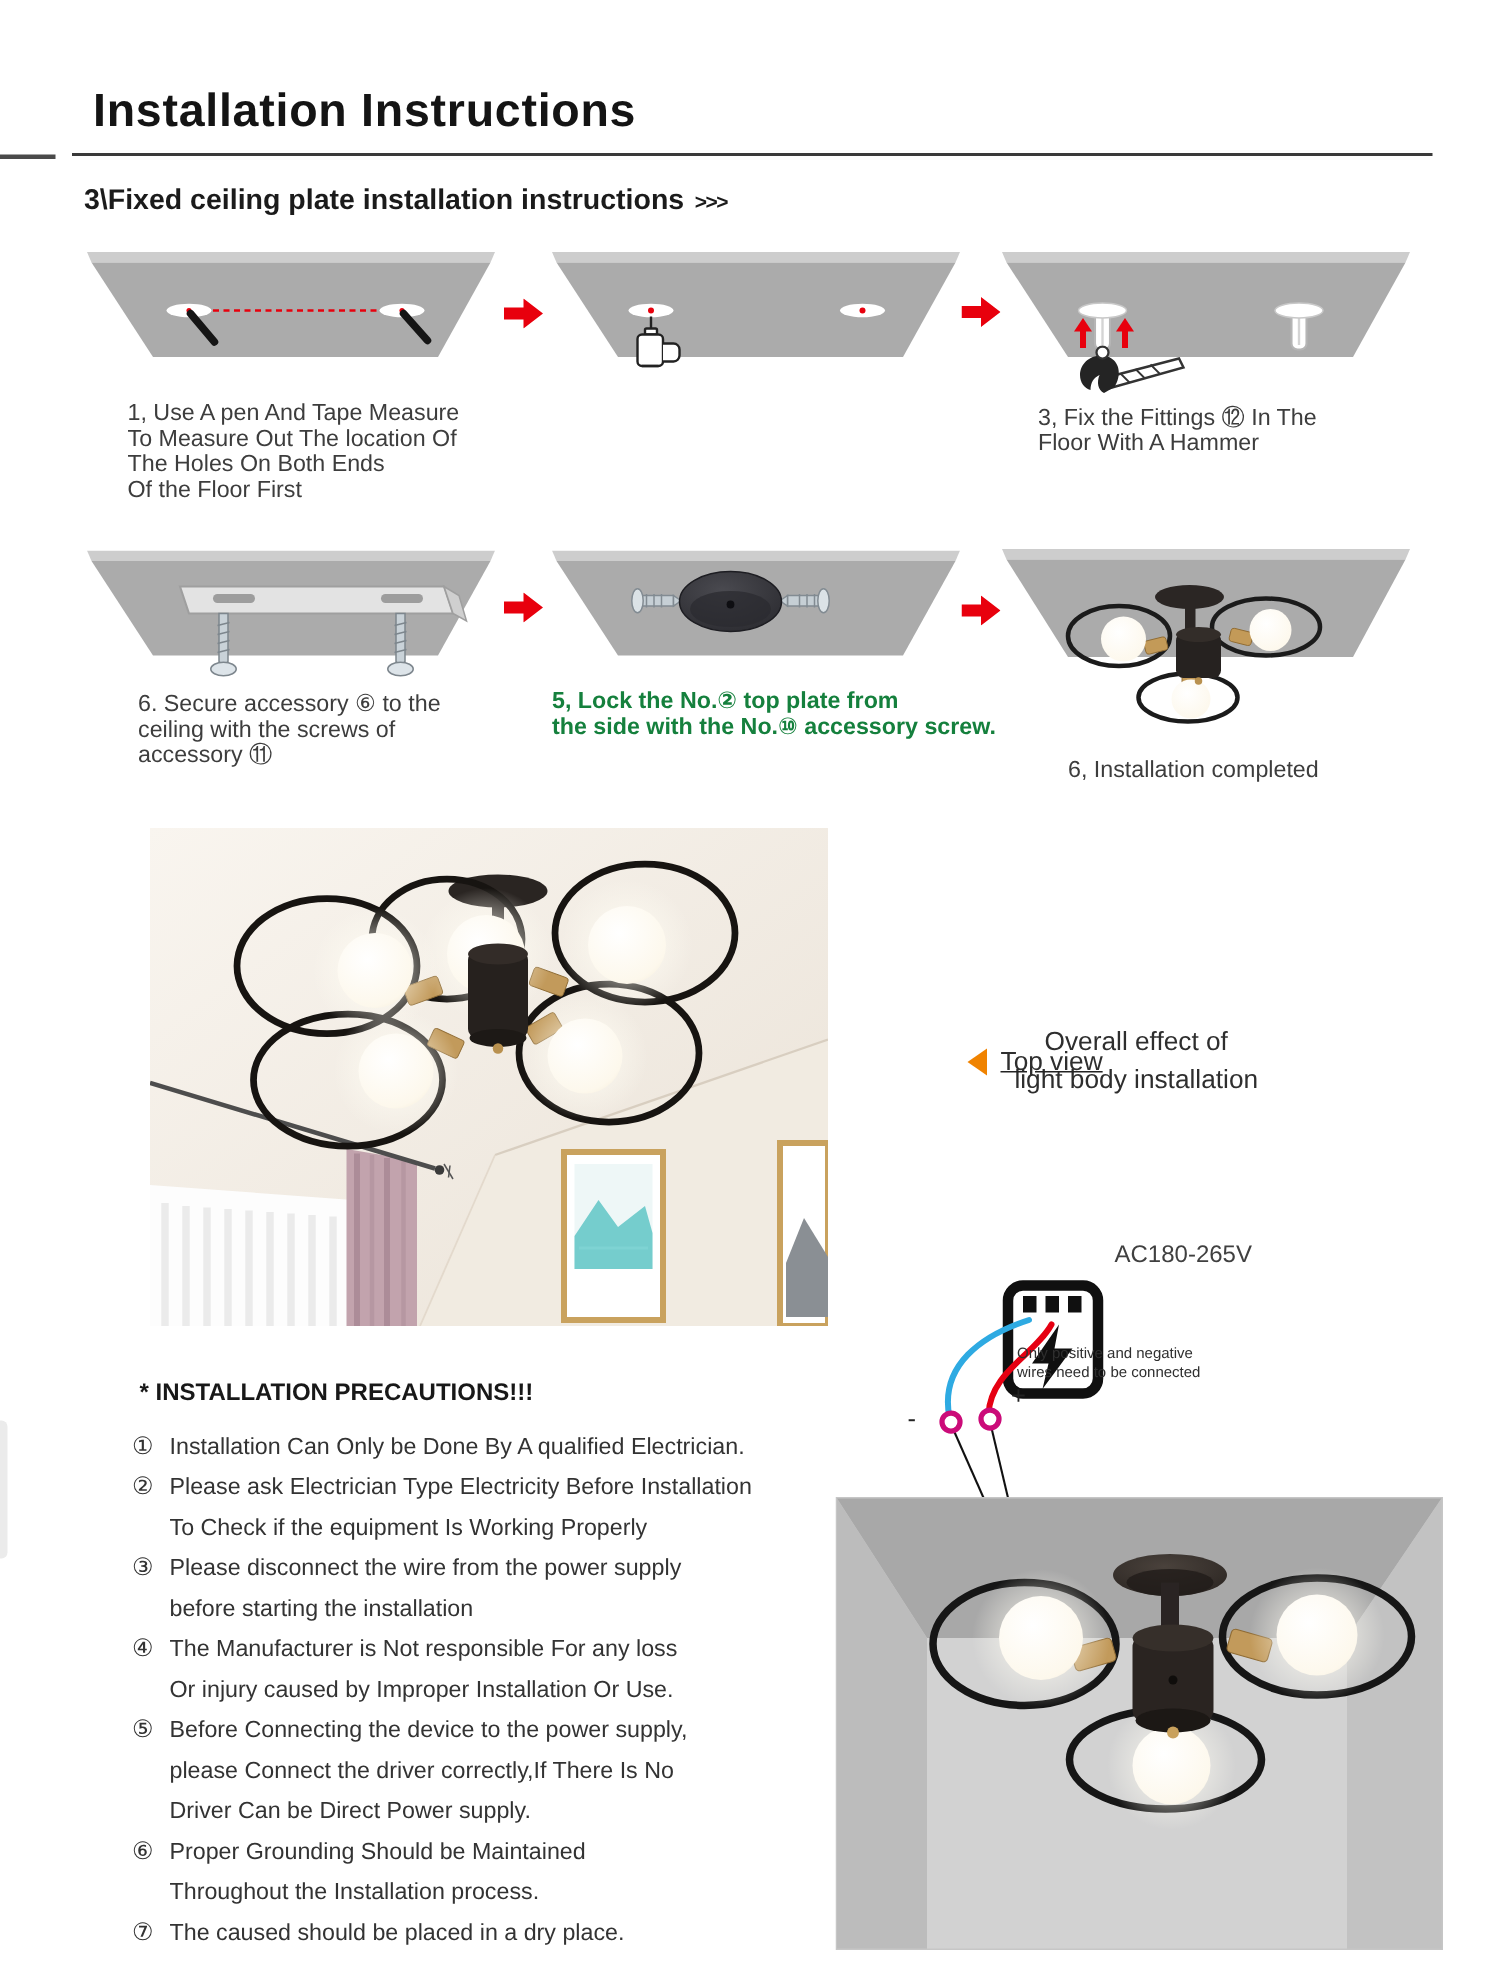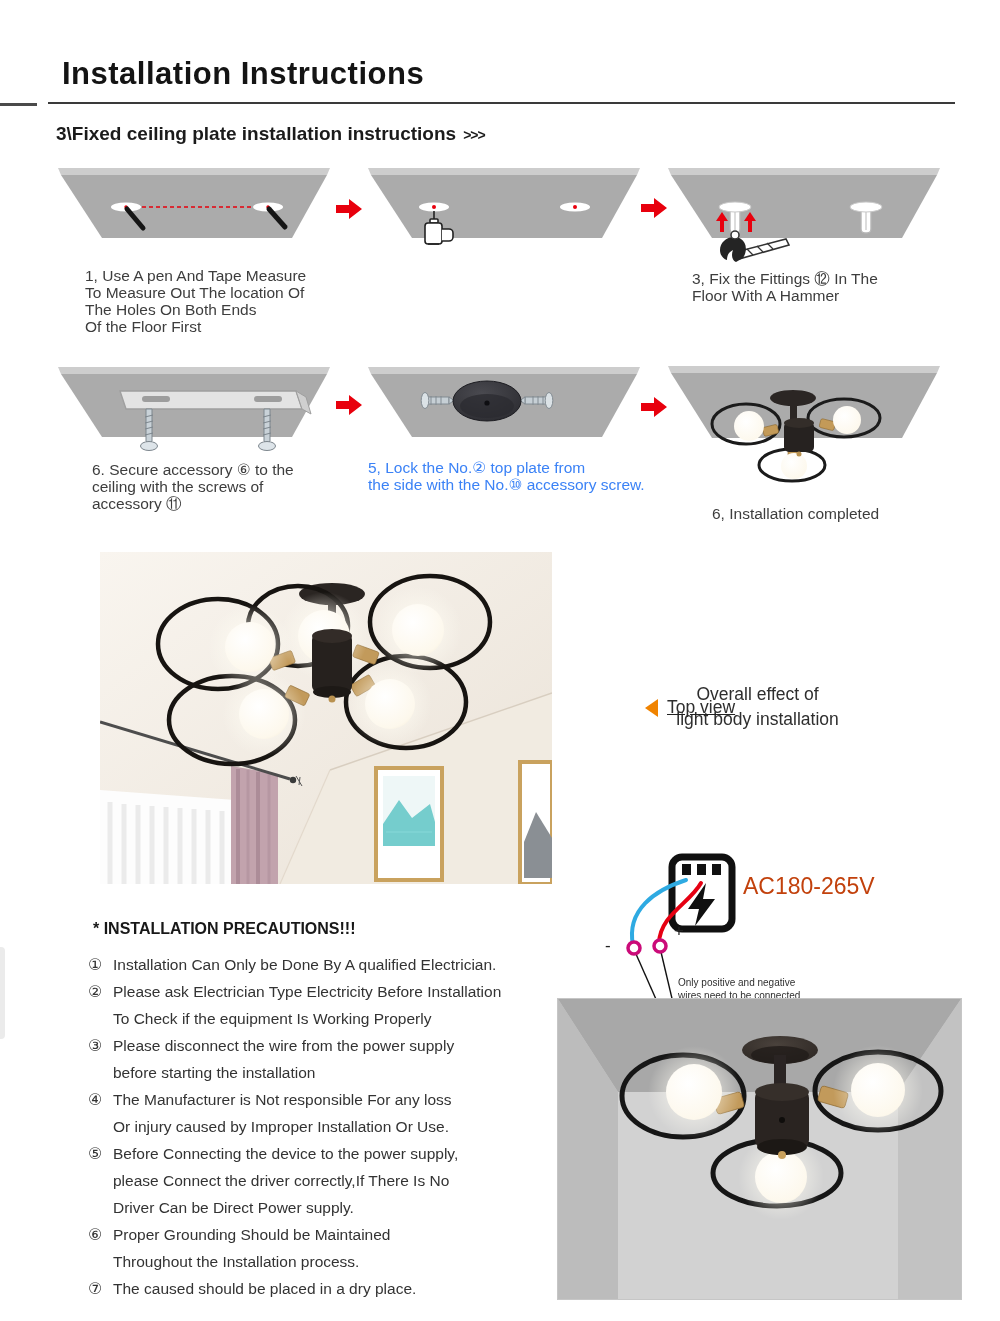--- a/index.html
+++ b/index.html
@@ -10,29 +10,29 @@
   .abs{position:absolute;}
   .pre{white-space:pre-line;}
   .page-title{left:62px;top:56px;font-size:31px;font-weight:bold;color:#141414;letter-spacing:0.5px;}
   .title-rule{left:48px;top:102px;width:907px;height:2px;background:#3a3a3a;}
   .left-dash{left:0;top:103px;width:37px;height:3px;background:#4a4a4a;}
   .section-heading{left:56px;top:123px;font-size:19px;font-weight:bold;color:#1b1b1b;}
   .section-heading .chev{font-size:14px;letter-spacing:-1px;margin-left:7px;}
   .panel{position:absolute;}
   .arrow-icon{position:absolute;width:26px;height:20px;}
   .caption{position:absolute;font-size:15.5px;line-height:17px;color:#3d3d3d;}
-  .caption.bold{font-weight:normal;color:#3b82f6;}
+  .caption.bold{font-weight:bold;color:#15803d;}
   .overall-label{left:645px;top:638px;width:225px;text-align:center;font-size:17.5px;line-height:1.42;color:#2e2e2e;margin-top:44px;}
   .topview{left:645px;top:697px;width:225px;display:flex;align-items:center;gap:9px;text-decoration:underline;}
   .topview .tri{width:0;height:0;border-top:9px solid transparent;border-bottom:9px solid transparent;border-right:13px solid #f08300;}
   .topview .lbl{font-size:17.5px;color:#2e2e2e;}
-  .voltage{left:743px;top:873px;font-size:23px;color:#c2410c;}
+  .voltage{left:743px;top:828px;font-size:16px;color:#404040;}
   .minus{left:605px;top:936px;font-size:17px;color:#222;}
   .plus{left:674px;top:921px;font-size:17px;color:#222;}
-  .wire-note{left:678px;top:976px;font-size:10px;line-height:13px;color:#2f2f2f;}
+  .wire-note{left:678px;top:896px;font-size:10px;line-height:13px;color:#2f2f2f;}
   .precautions-title{left:93px;top:920px;font-size:16px;font-weight:bold;color:#181818;}
   .precautions{left:88px;top:951px;width:486px;}
   .precaution-item{display:flex;align-items:flex-start;font-size:15.5px;line-height:27px;color:#333;}
   .precaution-item .num{flex:0 0 25px;font-size:16px;color:#333;}
   .precaution-item .txt{flex:1;}
   .scroll-artifact{left:0;top:947px;width:5px;height:92px;background:#ebebeb;border-radius:0 4px 4px 0;}
 </style>
 </head>
 <body>
 

